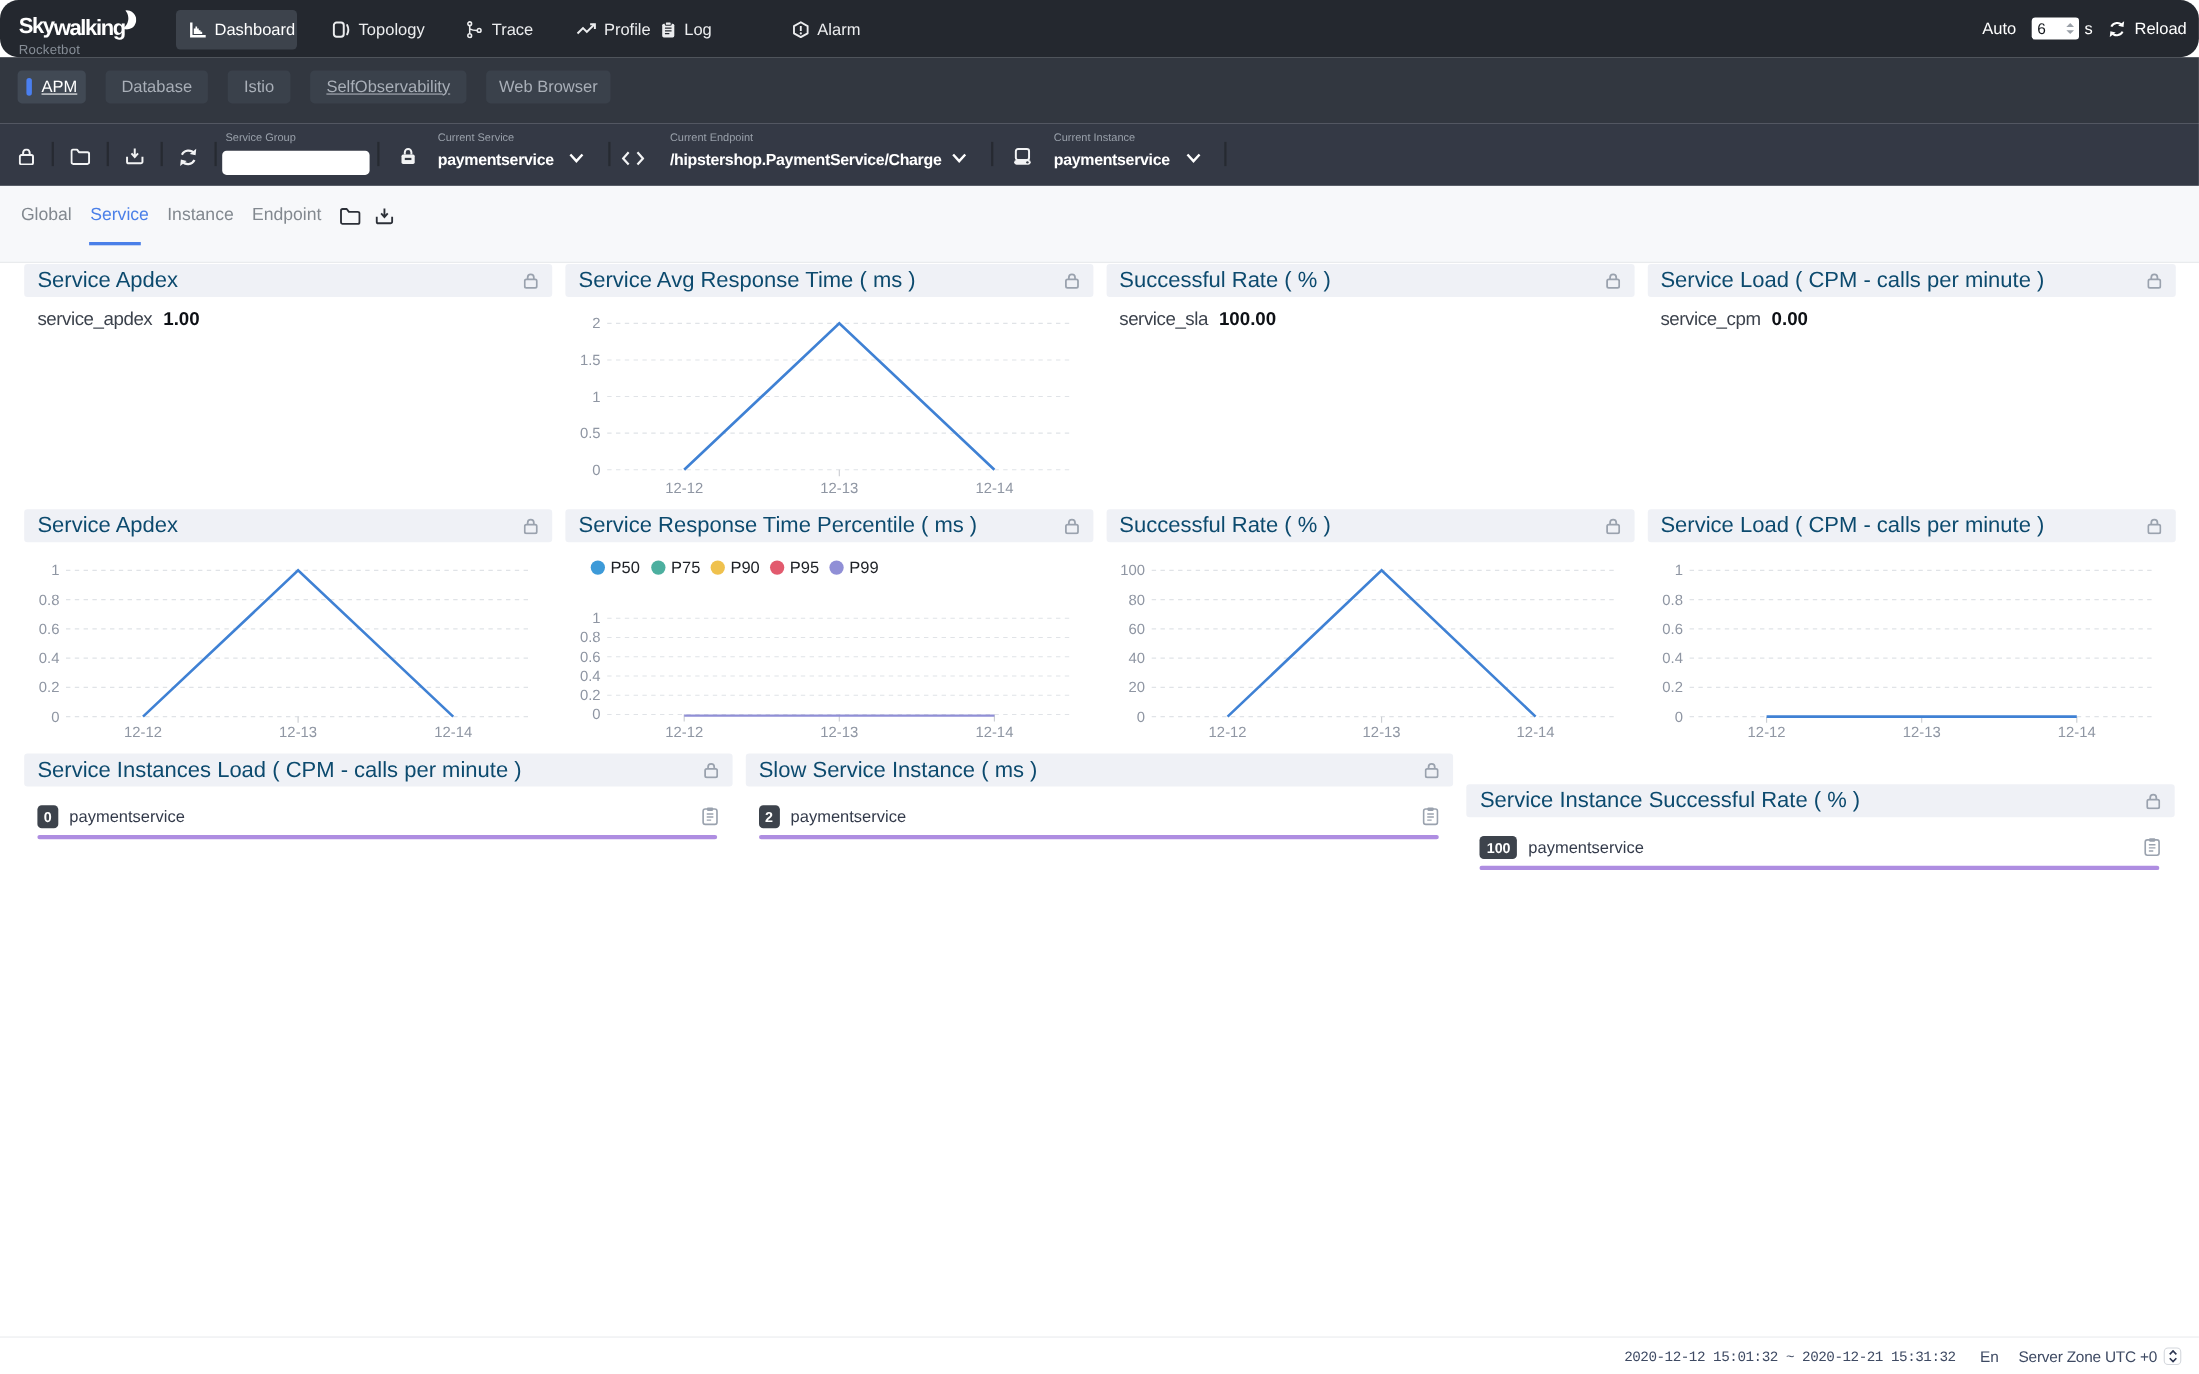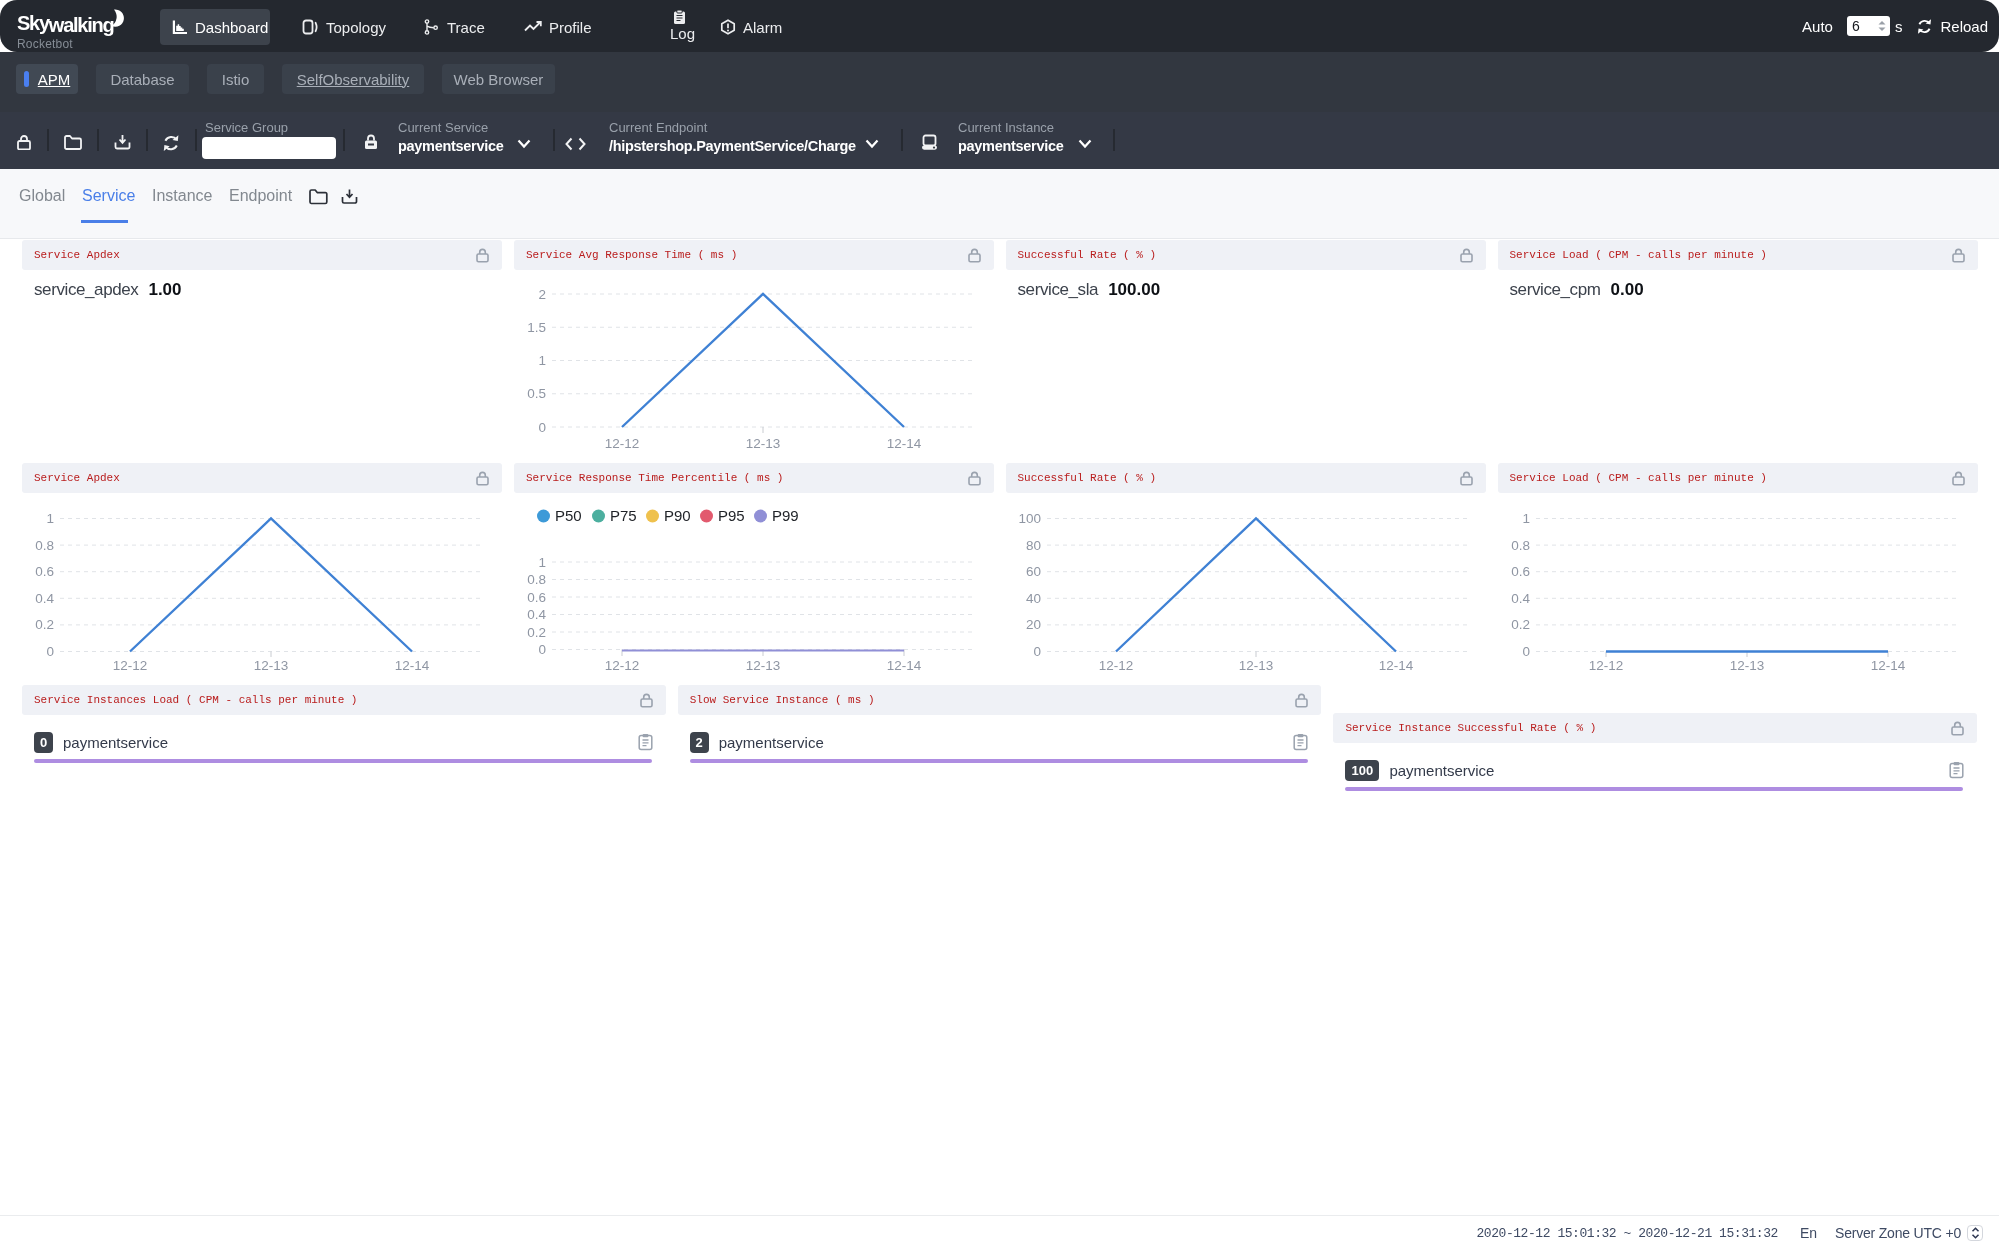--- a/index.html
+++ b/index.html
@@ -19,33 +19,33 @@
 .nav-right { position:absolute; top:0; height:52px; display:flex; align-items:center; color:#fff; font-size:15px; }
 
 
 #row2 { position:absolute; left:0; top:52px; width:1999px; height:60px; background:#323740; }
 .r2btn { position:absolute; top:12px; height:30px; background:#3a414b; border-radius:4px; color:#a9afb8; font-size:15px; display:flex; align-items:center; justify-content:center; }
 .r2btn.on { background:#414954; color:#fff;text-decoration:underline; }
 
 
 #toolbar { position:absolute; left:0; top:112px; width:1999px; height:57px; background:#343945; }
 .sep { position:absolute; top:17px; width:2px; height:22px; background:#262a31; }
-.tlabel { position:absolute; color:#99a0aa; font-size:13px; }
+.tlabel { position:absolute; color:#99a0aa; font-size:10px; }
 .tvalue { position:absolute; color:#fff; font-size:14.5px; font-weight:700; letter-spacing:-0.3px; }
 
 
 #tabs { position:absolute; left:0; top:169px; width:1999px; height:70px; background:#f7f8fa; border-bottom:1px solid #e7e9ec; }
 .tab { position:absolute; top:0; height:54px; line-height:54px; font-size:16px; color:#82888f; }
 .tab.sel { color:#4a7fe8; }
 #tabs .underline { position:absolute; left:81px; top:51px; width:47px; height:3px; background:#4a7fe8; }
 
 
 .card { position:absolute; background:#fff; }
 .chead { position:relative; height:30px; background:#eff1f6; border-radius:3px; }
-.chead .t { position:absolute; left:12px; top:0; line-height:30px; font-size:11px; color:#b91c1c;font-family:Liberation Mono, monospace; }
+.chead .t { position:absolute; left:12px; top:0; line-height:30px; font-size:20px; color:#0c4a6e; }
 .chead svg { position:absolute; right:13px; top:8px; }
 .kv { position:absolute; left:12px; top:40px; font-size:17px; letter-spacing:-0.4px; color:#3c424c; }
 .kv b { font-weight:bold; color:#0e1116; margin-left:10px; letter-spacing:0px; font-size:17px; }
 .axis { font-size:13.5px; fill:#8f96a3; }
 .item-badge { position:absolute; left:12px; top:47px; height:21px; background:#3d434c; border-radius:4px; color:#fff; font-size:13px; font-weight:700; text-align:center; }
 .item-name { position:absolute; left:41px; top:47px; line-height:21px; font-size:15px; color:#333a4a; }
 .item-bar { position:absolute; left:12px; top:73.5px; height:4.5px; border-radius:2px; background:#ae8de1; }
 .item-clip { position:absolute; top:48px; }
 
 
@@ -88,21 +88,21 @@
       </svg>
     <span>Trace</span>
   </div>
   <div class="navbtn" style="left:524px;">
     <svg width="18" height="14" viewBox="0 0 18 14">
         <path d="M1 10.5 L6 5.5 L9.5 9 L16.5 2" stroke="#ecedef" stroke-width="1.8" fill="none"></path>
         <path d="M12.5 2 L16.8 2 L16.8 6.3" fill="none" stroke="#ecedef" stroke-width="1.8"></path>
       </svg>
     <span>Profile</span>
   </div>
-  <div class="navbtn" style="left:670px;flex-direction:column;">
+  <div class="navbtn" style="left:600px;">
     <svg width="15" height="16" viewBox="0 0 15 16">
         <rect x="2" y="2.5" width="11" height="12.5" rx="1.5" fill="#ecedef"></rect>
         <rect x="4.8" y="1" width="5.4" height="3" rx="1" fill="#ecedef" stroke="#24282f" stroke-width="1"></rect>
         <path d="M4.5 6.5 H10.5 M4.5 9 H10.5 M4.5 11.5 H8.5" stroke="#24282f" stroke-width="1.2"></path>
       </svg>
     <span>Log</span>
   </div>
   <div class="navbtn" style="left:720px;">
     <svg width="16" height="16" viewBox="0 0 16 16">
         <path d="M8 1.2 L14.2 4.7 L14.2 11.3 L8 14.8 L1.8 11.3 L1.8 4.7 Z" stroke="#ecedef" stroke-width="1.7" fill="none" stroke-linejoin="round"></path>

